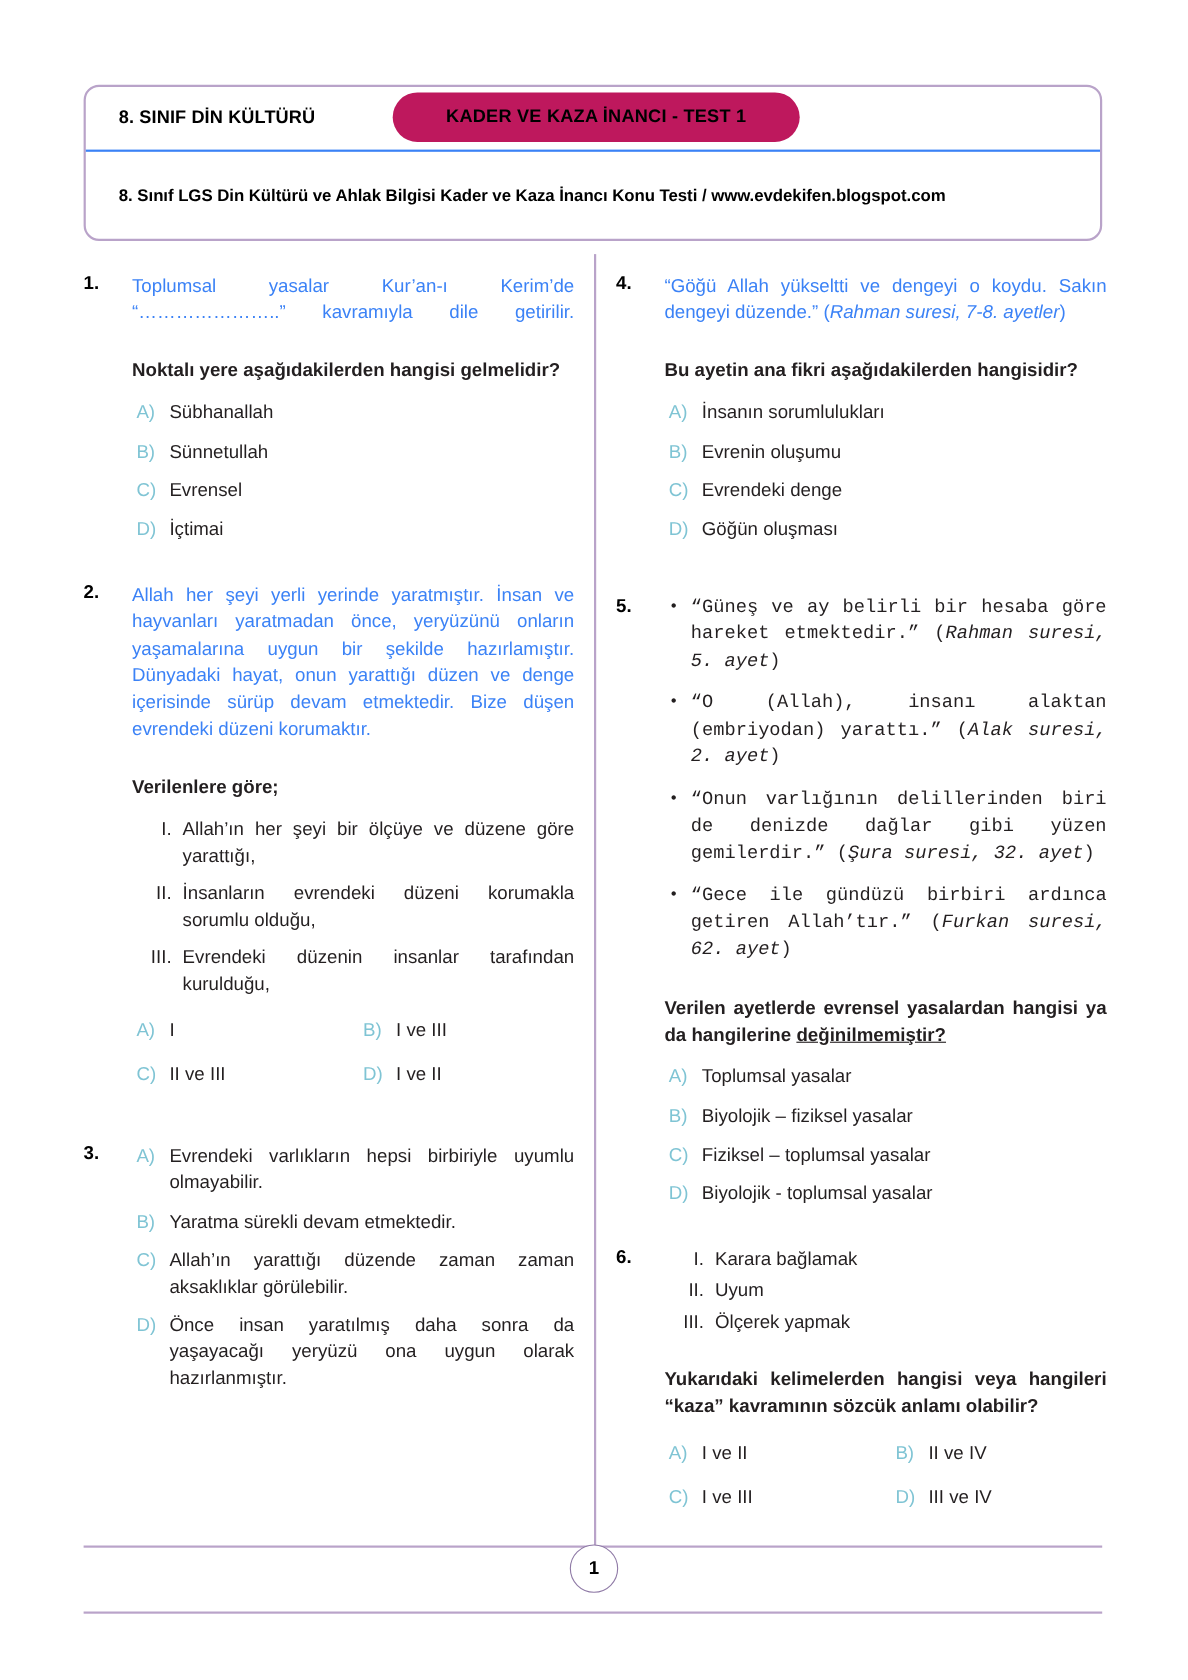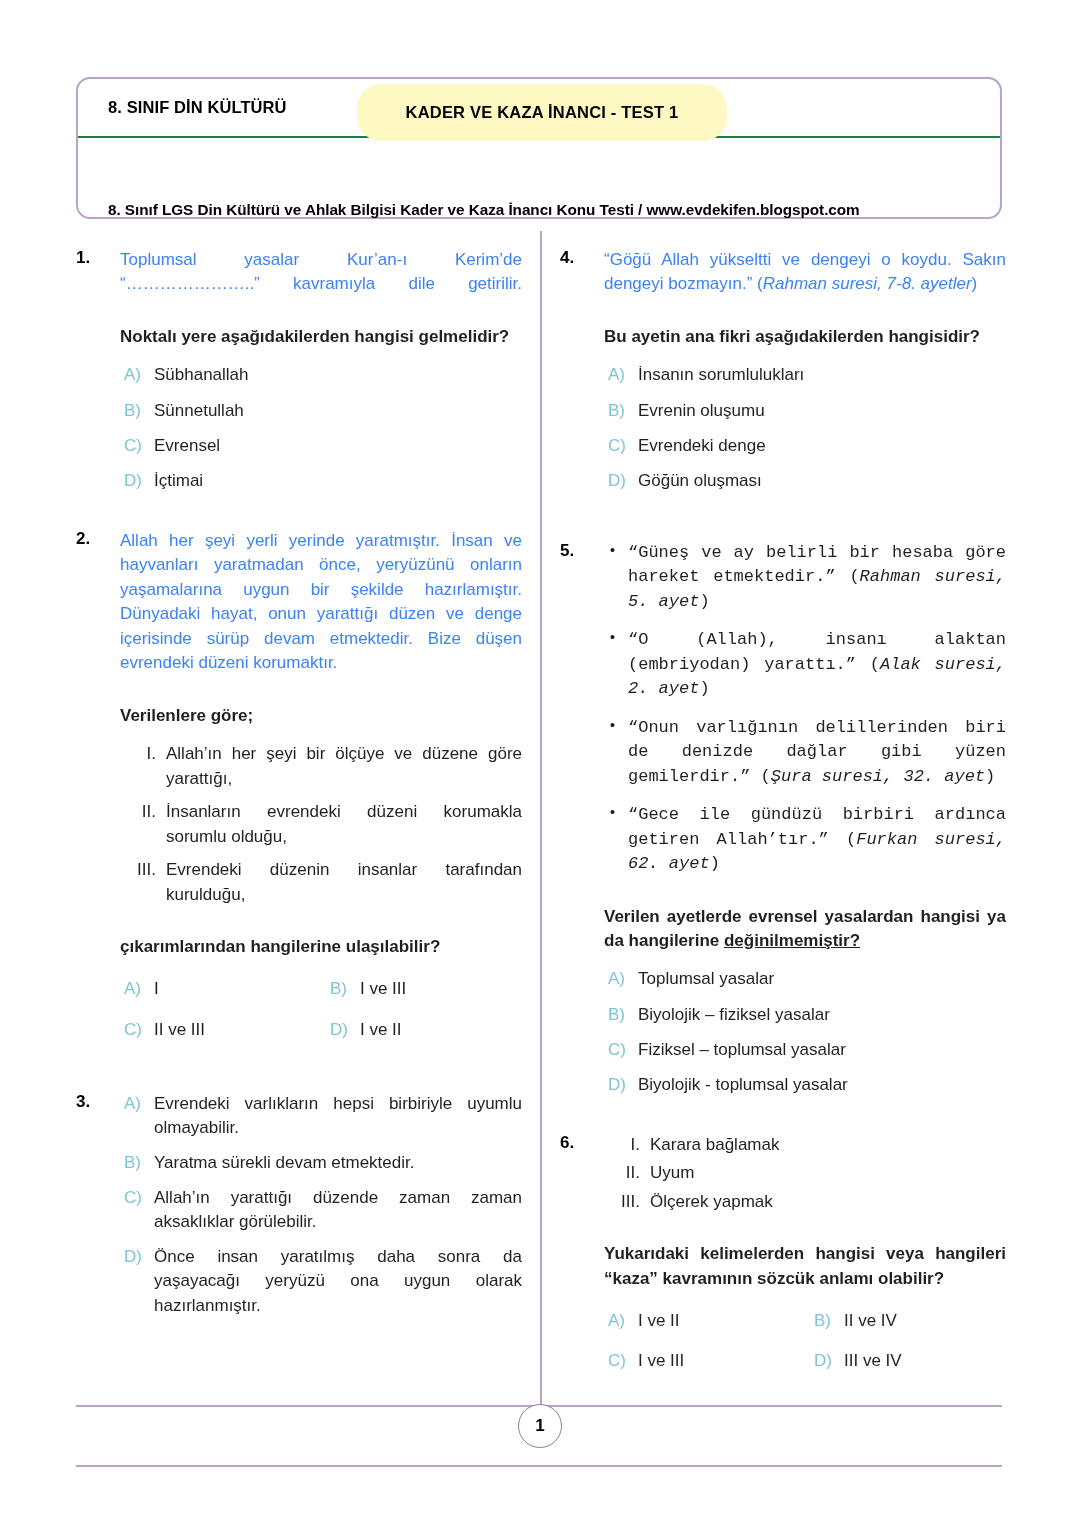--- a/index.html
+++ b/index.html
@@ -30,53 +30,53 @@
     top: 77px;
     width: 926px;
     height: 142px;
     border: 2px solid #b9a3c9;
     border-radius: 14px;
     box-sizing: border-box;
   }
   .header-top {
     position: relative;
     height: 57px;
-    border-bottom: 2px solid #15803d;
+    border-bottom: 2px solid #3b82f6;
     display: flex;
     align-items: center;
   }
   .grade-title {
     margin-left: 30px;
     font-size: 16.5px;
     font-weight: bold;
     letter-spacing: 0.1px;
     color: #000;
     white-space: nowrap;
   }
   .test-badge {
     position: absolute;
     left: 279px;
     top: 5px;
     width: 370px;
-    height: 57px;
-    background: #fef9c3;
+    height: 45px;
+    background: #be185d;
     border-radius: 24px;
     display: flex;
     align-items: center;
     justify-content: center;
     font-size: 16.5px;
     font-weight: bold;
     color: #000;
     letter-spacing: 0.2px;
     white-space: nowrap;
   }
   .header-sub {
     height: 81px;
     display: flex;
-    align-items: flex-end;
+    align-items: center;
   }
   .header-sub-text {
     margin-left: 30px;
     font-size: 15.3px;
     font-weight: bold;
     color: #000;
     letter-spacing: -0.05px;
     white-space: nowrap;
   }
 
@@ -284,21 +284,20 @@
         </div>
         <div class="roman-item">
           <span class="rn">II.</span>
           <span>İnsanların evrendeki düzeni korumakla sorumlu olduğu,</span>
         </div>
         <div class="roman-item">
           <span class="rn">III.</span>
           <span>Evrendeki düzenin insanlar tarafından kurulduğu,</span>
         </div>
       </div>
-      <div class="prompt">çıkarımlarından hangilerine ulaşılabilir?</div>
       <div class="options grid2">
         <div class="opt">
           <span class="ltr">A)</span>
           <span>I</span>
         </div>
         <div class="opt">
           <span class="ltr">B)</span>
           <span>I ve III</span>
         </div>
         <div class="opt">
@@ -335,21 +334,21 @@
         </div>
       </div>
     </div>
 
   </div>
 
   <div class="col col-right">
 
     <div class="q">
       <div class="qnum">4.</div>
-      <div class="stem"><span>“Göğü Allah yükseltti ve dengeyi o koydu. Sakın dengeyi bozmayın.” (</span><span class="ital">Rahman suresi, 7-8. ayetler</span><span>)</span></div>
+      <div class="stem"><span>“Göğü Allah yükseltti ve dengeyi o koydu. Sakın dengeyi düzende.” (</span><span class="ital">Rahman suresi, 7-8. ayetler</span><span>)</span></div>
       <div class="prompt">Bu ayetin ana fikri aşağıdakilerden hangisidir?</div>
       <div class="options">
         <div class="opt">
           <span class="ltr">A)</span>
           <span>İnsanın sorumlulukları</span>
         </div>
         <div class="opt">
           <span class="ltr">B)</span>
           <span>Evrenin oluşumu</span>
         </div>

